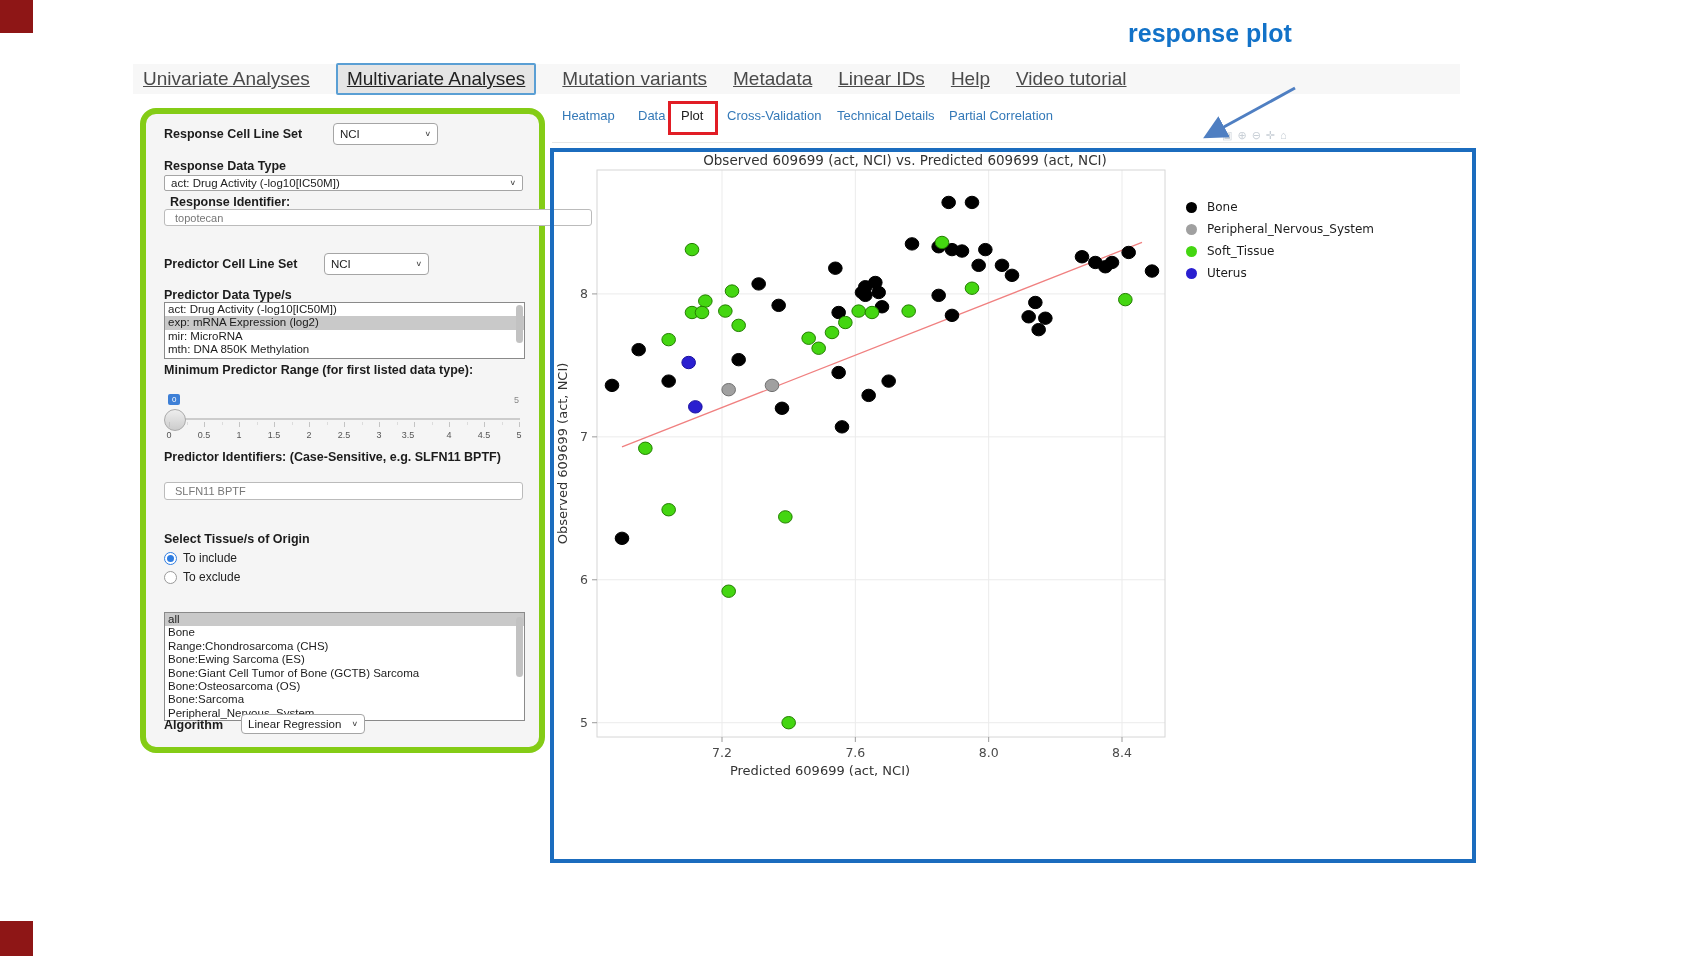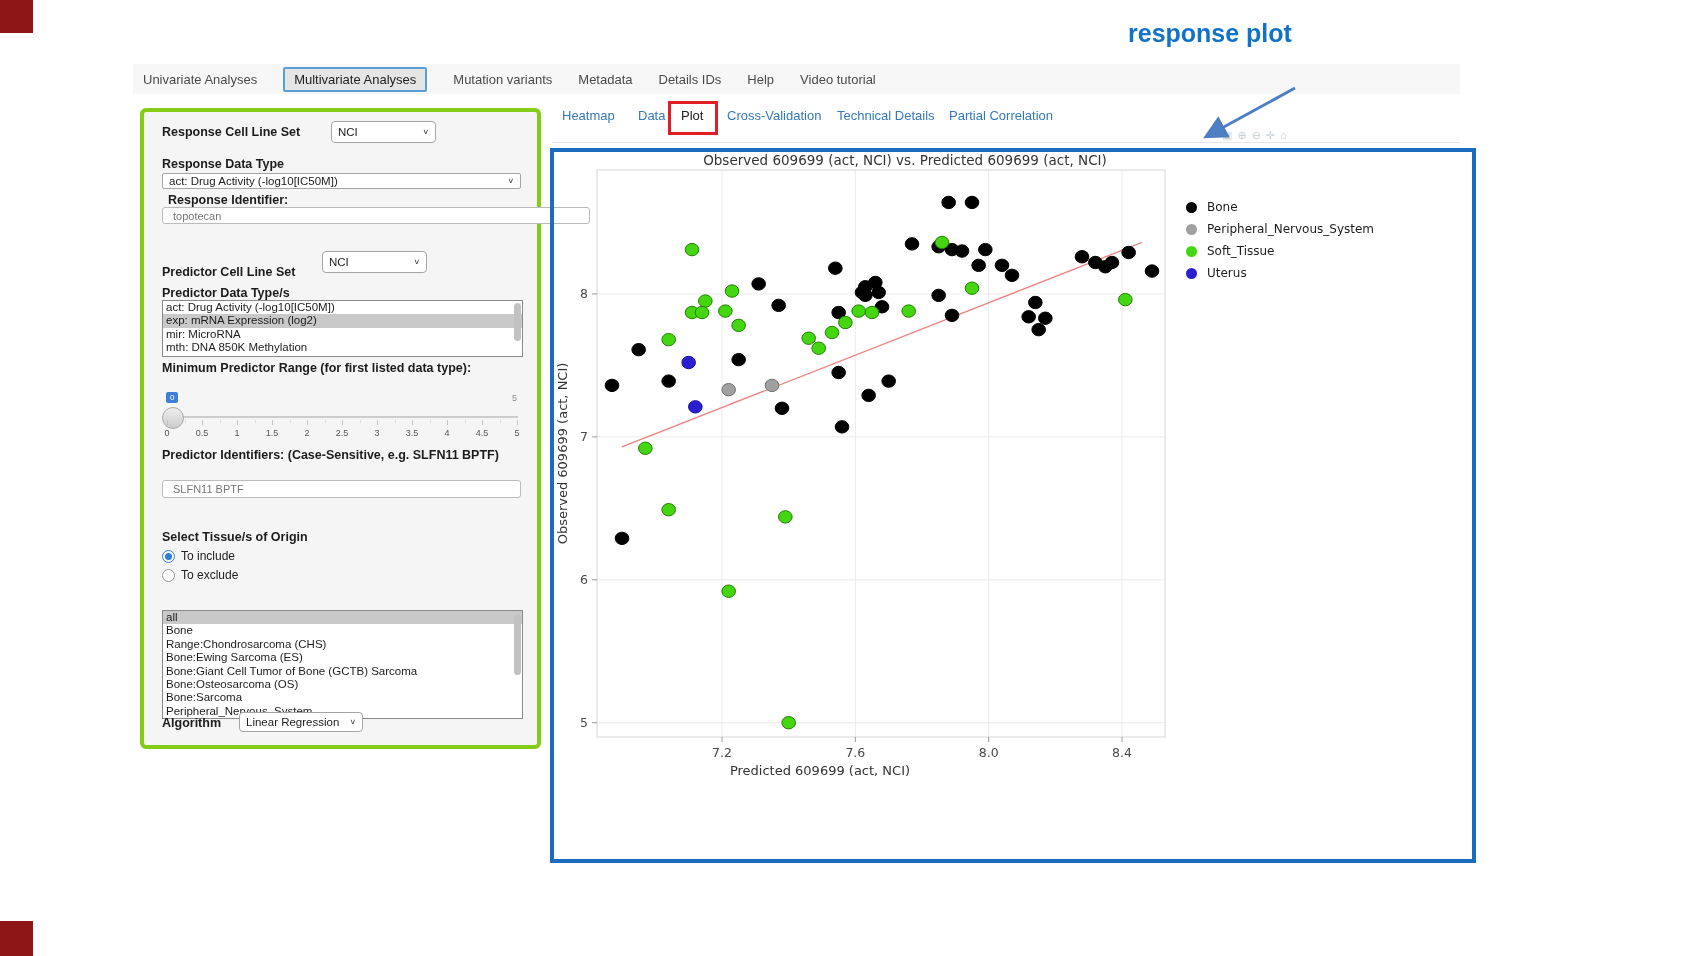--- a/index.html
+++ b/index.html
@@ -3,26 +3,26 @@
 <meta charset="utf-8">
 <style>
   html,body{margin:0;padding:0;background:#fff;}
   body{width:1700px;height:956px;position:relative;overflow:hidden;
        font-family:"Liberation Sans",sans-serif;color:#222;}
   .abs{position:absolute;}
   .corner{background:#8e1616;width:33px;height:33px;}
   
   .topnav{left:133px;top:64px;width:1327px;height:30px;background:#f7f7f7;
           display:flex;align-items:center;gap:26px;padding-left:10px;box-sizing:border-box;}
-  .nav-tab{font-size:13px;color:#4a4a4a;white-space:nowrap;cursor:pointer;}
+  .nav-tab{font-size:19px;color:#4a4a4a;white-space:nowrap;cursor:pointer;text-decoration:underline;}
   .nav-tab.active{background:#e5e5e5;border:2px solid #5a9fd4;border-radius:2px;
                   padding:3px 9px;color:#222;text-align:right;}
   
   .panel{left:140px;top:108px;width:393px;height:633px;background:#f5f5f5;
-         border:4px solid #84cc16;border-radius:6px;text-decoration:underline;}
+         border:6px solid #84cc16;border-radius:16px;text-decoration:underline;}
   .lbl{position:absolute;font-size:12.5px;font-weight:bold;color:#1c1c1c;line-height:15px;}
   .sel{position:absolute;background:#fff;border:1px solid #a5a5a5;border-radius:4px;
        font-size:11.5px;color:#222;display:flex;align-items:center;
        padding:0 6px;box-sizing:border-box;justify-content:space-between;cursor:pointer;}
   .sel .chev{font-size:9px;color:#444;transform:scaleY(.8);margin-left:6px;}
   .tin{position:absolute;background:#fff;border:1px solid #bbb;border-radius:3px;
        font-size:11px;color:#777;padding:0 10px;box-sizing:border-box;
        font-family:"Liberation Sans",sans-serif;}
   .listbox{position:absolute;background:#fff;border:1px solid #8a8a8a;overflow:hidden;}
   .opt{height:13.4px;line-height:13.4px;font-size:11.5px;padding-left:3px;
@@ -67,42 +67,42 @@
 <body>
 
 <div class="abs corner" style="left:0;top:0;"></div>
 <div class="abs corner" style="left:0;top:921px;height:35px;"></div>
 
 <nav class="abs topnav" id="topnav">
     <div class="nav-tab">Univariate Analyses</div>
     <div class="nav-tab active">Multivariate Analyses</div>
     <div class="nav-tab">Mutation variants</div>
     <div class="nav-tab">Metadata</div>
-    <div class="nav-tab">Details IDs</div>
+    <div class="nav-tab">Linear IDs</div>
     <div class="nav-tab">Help</div>
     <div class="nav-tab">Video tutorial</div>
   </nav>
 
 <aside class="abs panel">
   <span class="lbl" style="left:18px;top:13px;">Response Cell Line Set</span>
   <div class="sel" style="left:187px;top:9px;width:105px;height:22px;">
     <span>NCI</span>
     <span class="chev">∨</span>
   </div>
 
   <span class="lbl" style="left:18px;top:45px;">Response Data Type</span>
   <div class="sel" style="left:18px;top:61px;width:359px;height:16px;border-radius:2px;">
     <span>act: Drug Activity (-log10[IC50M])</span>
     <span class="chev">∨</span>
   </div>
 
   <span class="lbl" style="left:18px;top:81px;padding-left:6px;">Response Identifier:</span>
   <input class="tin" style="left: 18px; top: 95px; width: 428px; height: 17px;" readonly="" value="topotecan">
 
-  <span class="lbl" style="left:18px;top:153px;">Predictor Cell Line Set</span>
+  <span class="lbl" style="left:18px;top:143px;">Predictor Cell Line Set</span>
   <div class="sel" style="left:178px;top:139px;width:105px;height:22px;">
     <span>NCI</span>
     <span class="chev">∨</span>
   </div>
 
   <span class="lbl" style="left:18px;top:174px;">Predictor Data Type/s</span>
   <div class="listbox" style="left:18px;top:188px;width:359px;height:55px;" id="lb-predictor">
     <div class="sb-thumb" style="top:2px;height:38px;"></div>
   <div class="opt">act: Drug Activity (-log10[IC50M])</div>
       <div class="opt selected">exp: mRNA Expression (log2)</div>
@@ -132,21 +132,21 @@
       <div class="stick" style="left: 162.5px; height: 3px; background: rgb(220, 220, 220);"></div>
       <div class="slab" style="left: 145px;">2</div>
       <div class="stick" style="left: 180px;"></div>
       <div class="stick" style="left: 197.5px; height: 3px; background: rgb(220, 220, 220);"></div>
       <div class="slab" style="left: 180px;">2.5</div>
       <div class="stick" style="left: 215px;"></div>
       <div class="stick" style="left: 232.5px; height: 3px; background: rgb(220, 220, 220);"></div>
       <div class="slab" style="left: 215px;">3</div>
       <div class="stick" style="left: 250px;"></div>
       <div class="stick" style="left: 267.5px; height: 3px; background: rgb(220, 220, 220);"></div>
-      <div class="slab" style="left: 250px;">3.5</div>
+      <div class="slab" style="left: 244px;">3.5</div>
       <div class="stick" style="left: 285px;"></div>
       <div class="stick" style="left: 302.5px; height: 3px; background: rgb(220, 220, 220);"></div>
       <div class="slab" style="left: 285px;">4</div>
       <div class="stick" style="left: 320px;"></div>
       <div class="stick" style="left: 337.5px; height: 3px; background: rgb(220, 220, 220);"></div>
       <div class="slab" style="left: 320px;">4.5</div>
       <div class="stick" style="left: 355px;"></div>
       <div class="slab" style="left: 355px;">5</div>
     </div>
 

